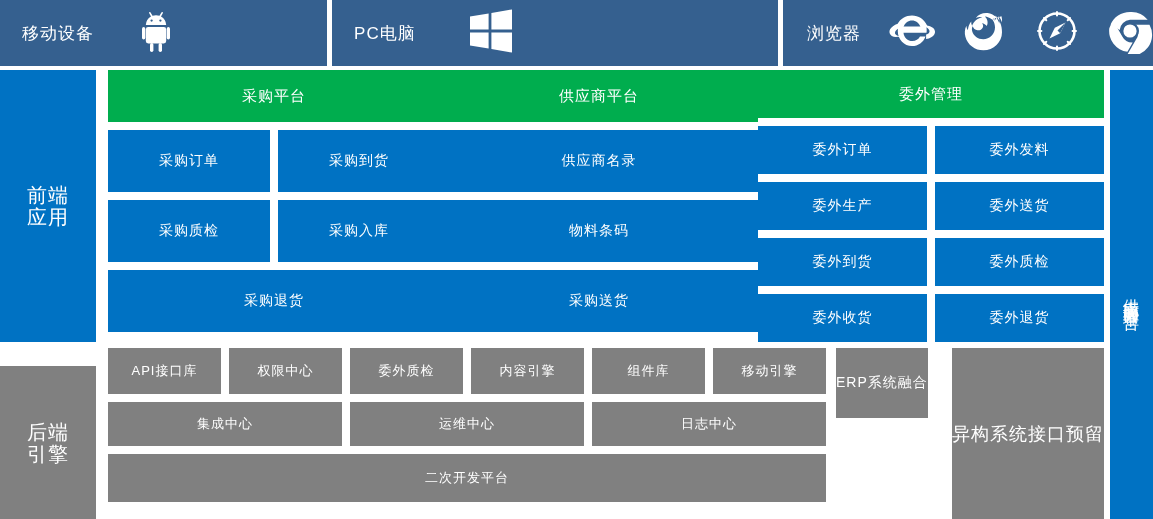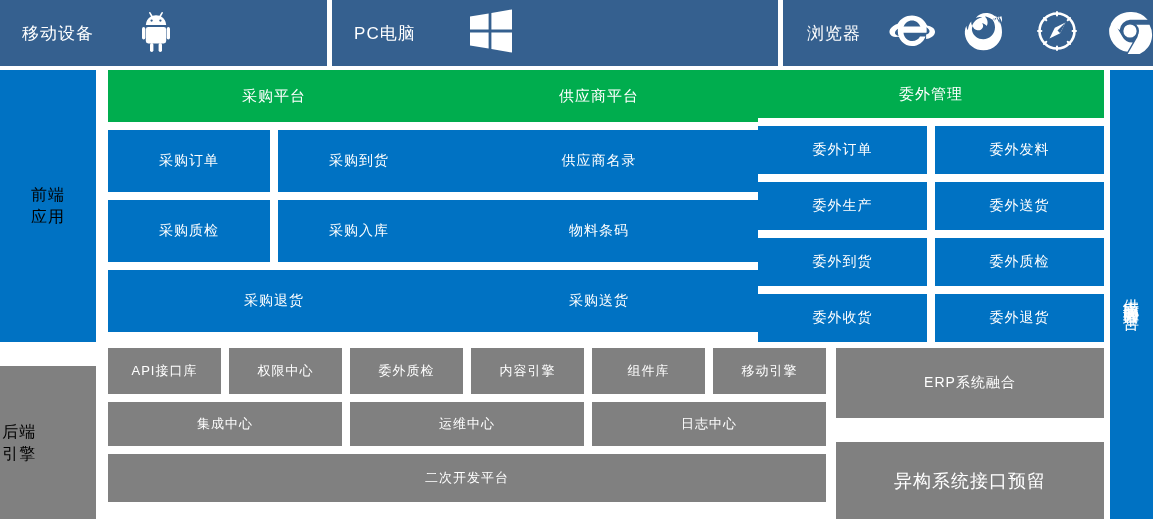--- a/index.html
+++ b/index.html
@@ -69,25 +69,25 @@
   }
   .rail-front {
     background: #0072c3;
     height: 272px;
     display: flex; align-items: center; justify-content: center;
   }
   .rail-back {
     background: #808080;
     margin-top: 24px;
     flex: 1;
-    display: flex; align-items: center; justify-content: flex-start;
+    display: flex; align-items: center; justify-content: center;
   }
   .rail-label {
-    color: #000000;
-    font-size: 16px;
+    color: #ffffff;
+    font-size: 20px;
     line-height: 22px;
     text-align: center;
     width: 2.4em;
     letter-spacing: 1px;
   }
 
   .center {
     flex: 1;
     display: flex;
     flex-direction: column;
@@ -154,21 +154,21 @@
     flex: 1;
     display: flex;
     gap: 10px;
   }
   .be-left {
     width: 718px;
     display: flex; flex-direction: column; gap: 8px;
   }
   .be-right {
     flex: 1;
-    display: flex; flex-direction: column; gap: 24px;
+    display: flex; flex-direction: row; gap: 24px;
   }
   .graybox {
     background: #808080;
     color: #ffffff;
     font-size: 13px;
     display: flex; align-items: center; justify-content: center;
     letter-spacing: 1px;
     box-sizing: border-box;
   }
   .be-row1 {

